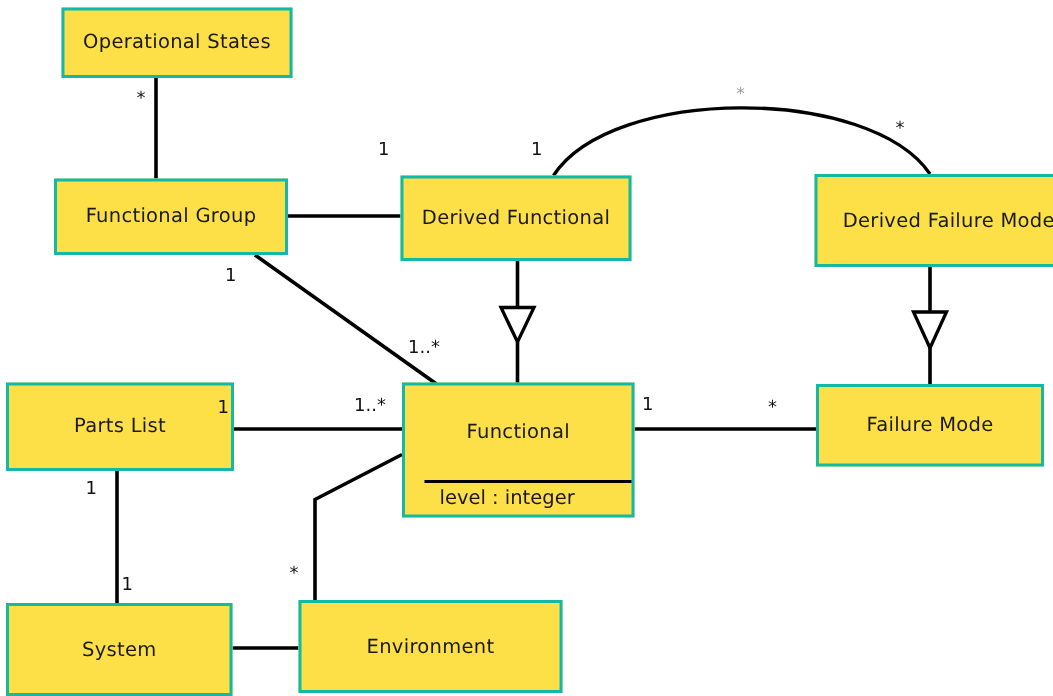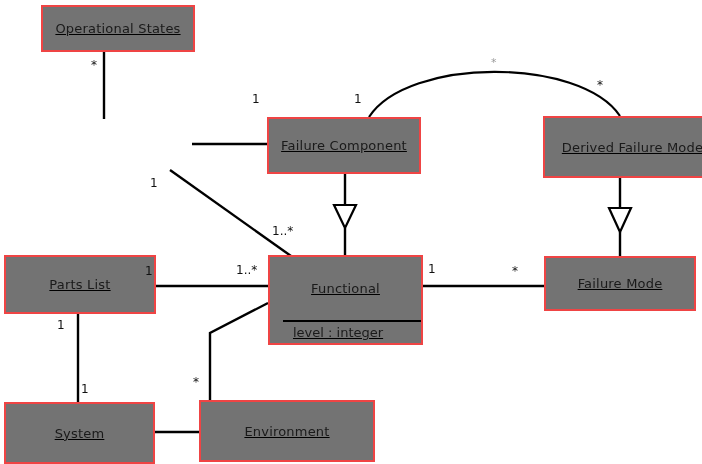--- a/index.html
+++ b/index.html
@@ -20,26 +20,25 @@
   #edges {
     position: absolute;
     left: 0;
     top: 0;
     width: 702px;
     height: 464px;
   }
   .uml-class {
     position: absolute;
     box-sizing: border-box;
-    border: 2px solid #ef4444;
-    background: #737373;
+    border: 2px solid #14b8a6;
+    background: #fde047;
     display: flex;
     flex-direction: column;
     z-index: 5;
-    text-decoration: underline;
   }
   .uml-name {
     flex: 1 1 auto;
     display: flex;
     align-items: center;
     justify-content: center;
     font-size: 13px;
     color: #1a1a1a;
     letter-spacing: 0.2px;
     padding: 0 6px;
@@ -105,23 +104,26 @@
     </g>
 
     <polygon points="334,205 356,205 345,228" fill="#ffffff" stroke="#000000" stroke-width="2.2"></polygon>
     <polygon points="609,208 631,208 620,232" fill="#ffffff" stroke="#000000" stroke-width="2.2"></polygon>
   </svg>
 
   <div class="uml-class" style="left:41px; top:5px; width:154px; height:47px;">
     <div class="uml-name">Operational States</div>
   </div>
 
+  <div class="uml-class" style="left:36px; top:119px; width:156px; height:51px;">
+    <div class="uml-name">Functional Group</div>
+  </div>
 
   <div class="uml-class" style="left:267px; top:117px; width:154px; height:57px;">
-    <div class="uml-name">Failure Component</div>
+    <div class="uml-name">Derived Functional</div>
   </div>
 
   <div class="uml-class" style="left:543px; top:116px; width:179px; height:62px;">
     <div class="uml-name">Derived Failure Mode</div>
   </div>
 
   <div class="uml-class" style="left:4px; top:255px; width:152px; height:59px;">
     <div class="uml-name">Parts List</div>
   </div>
 

